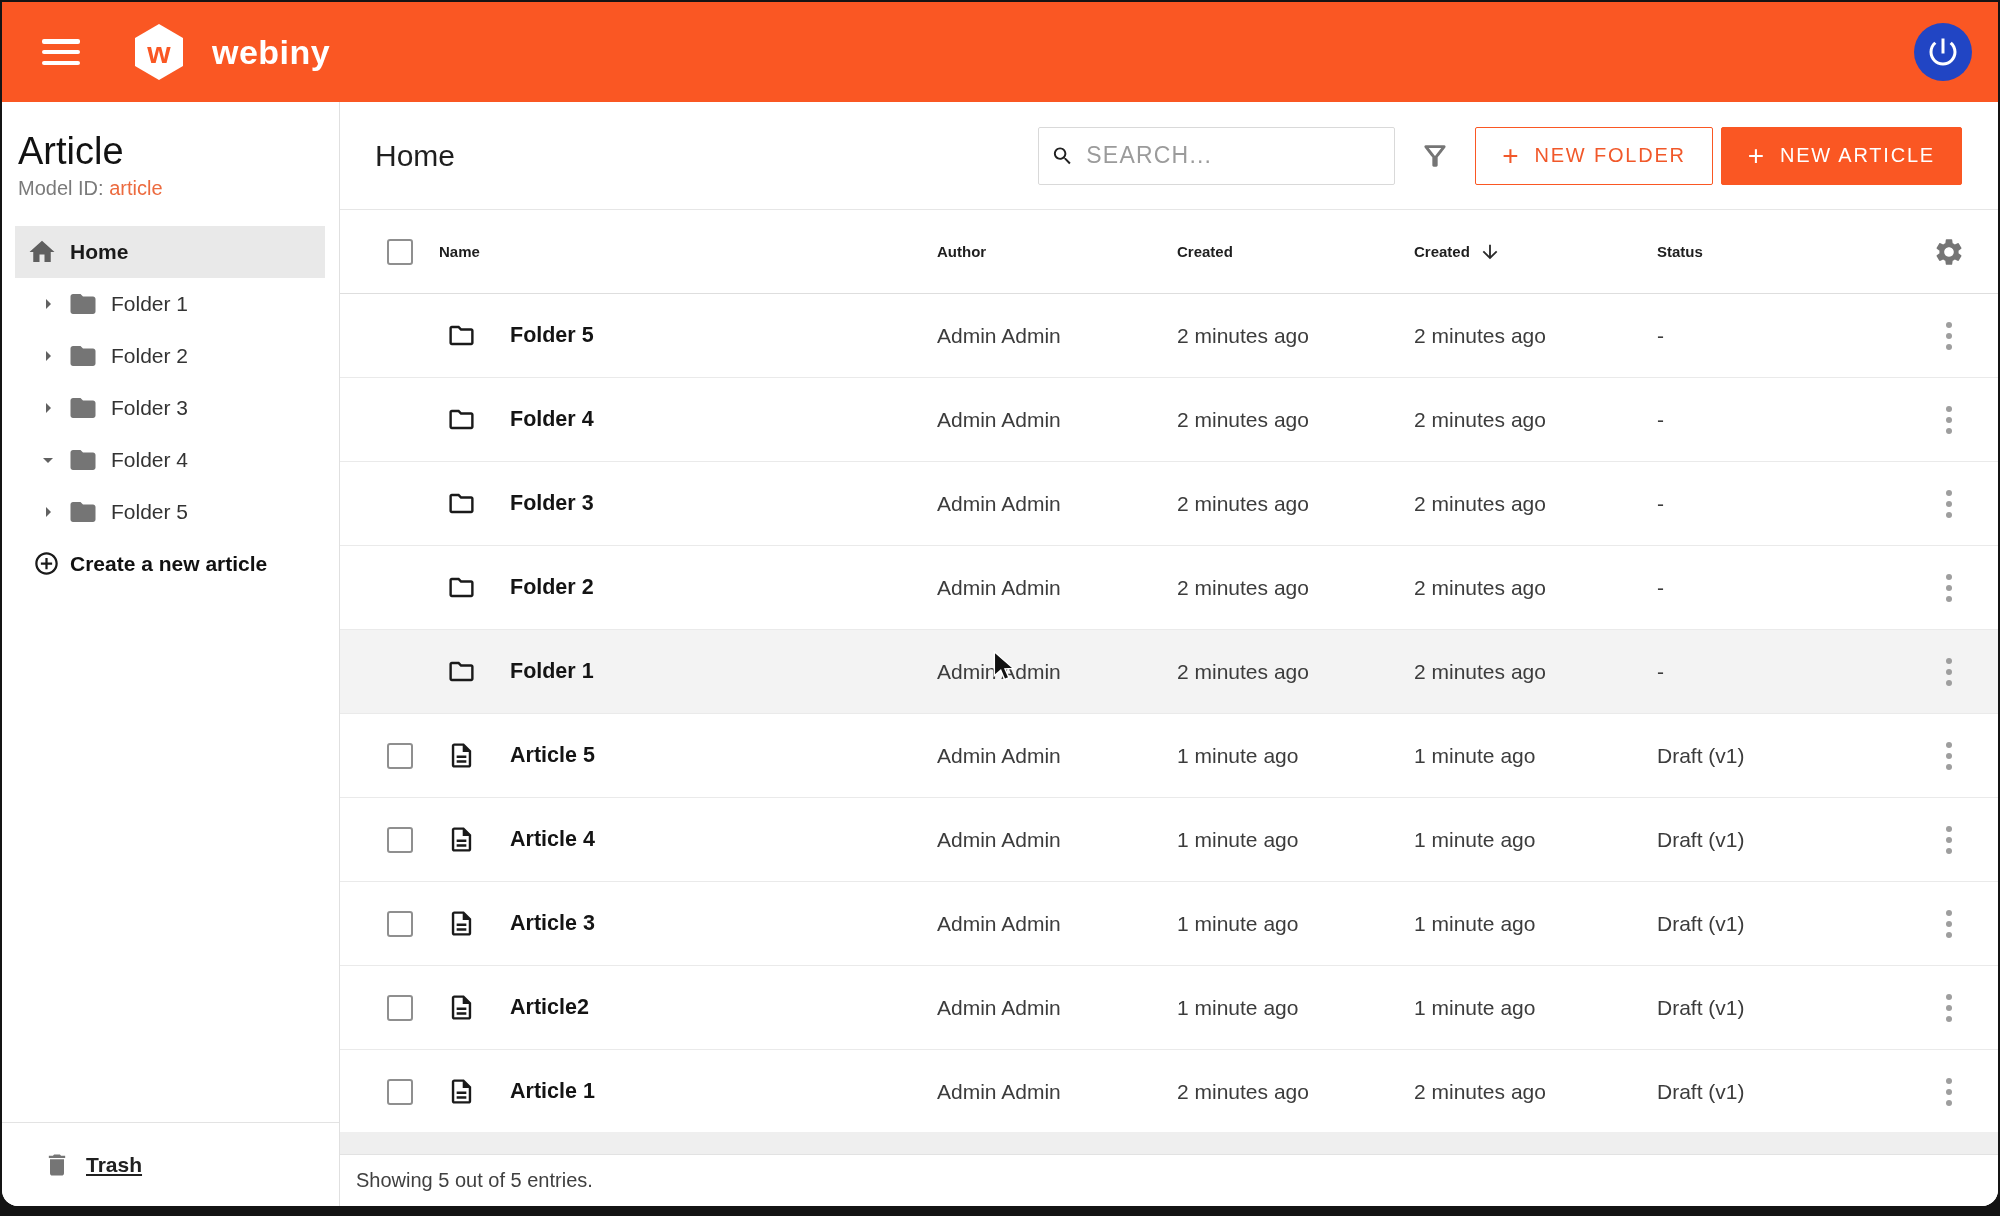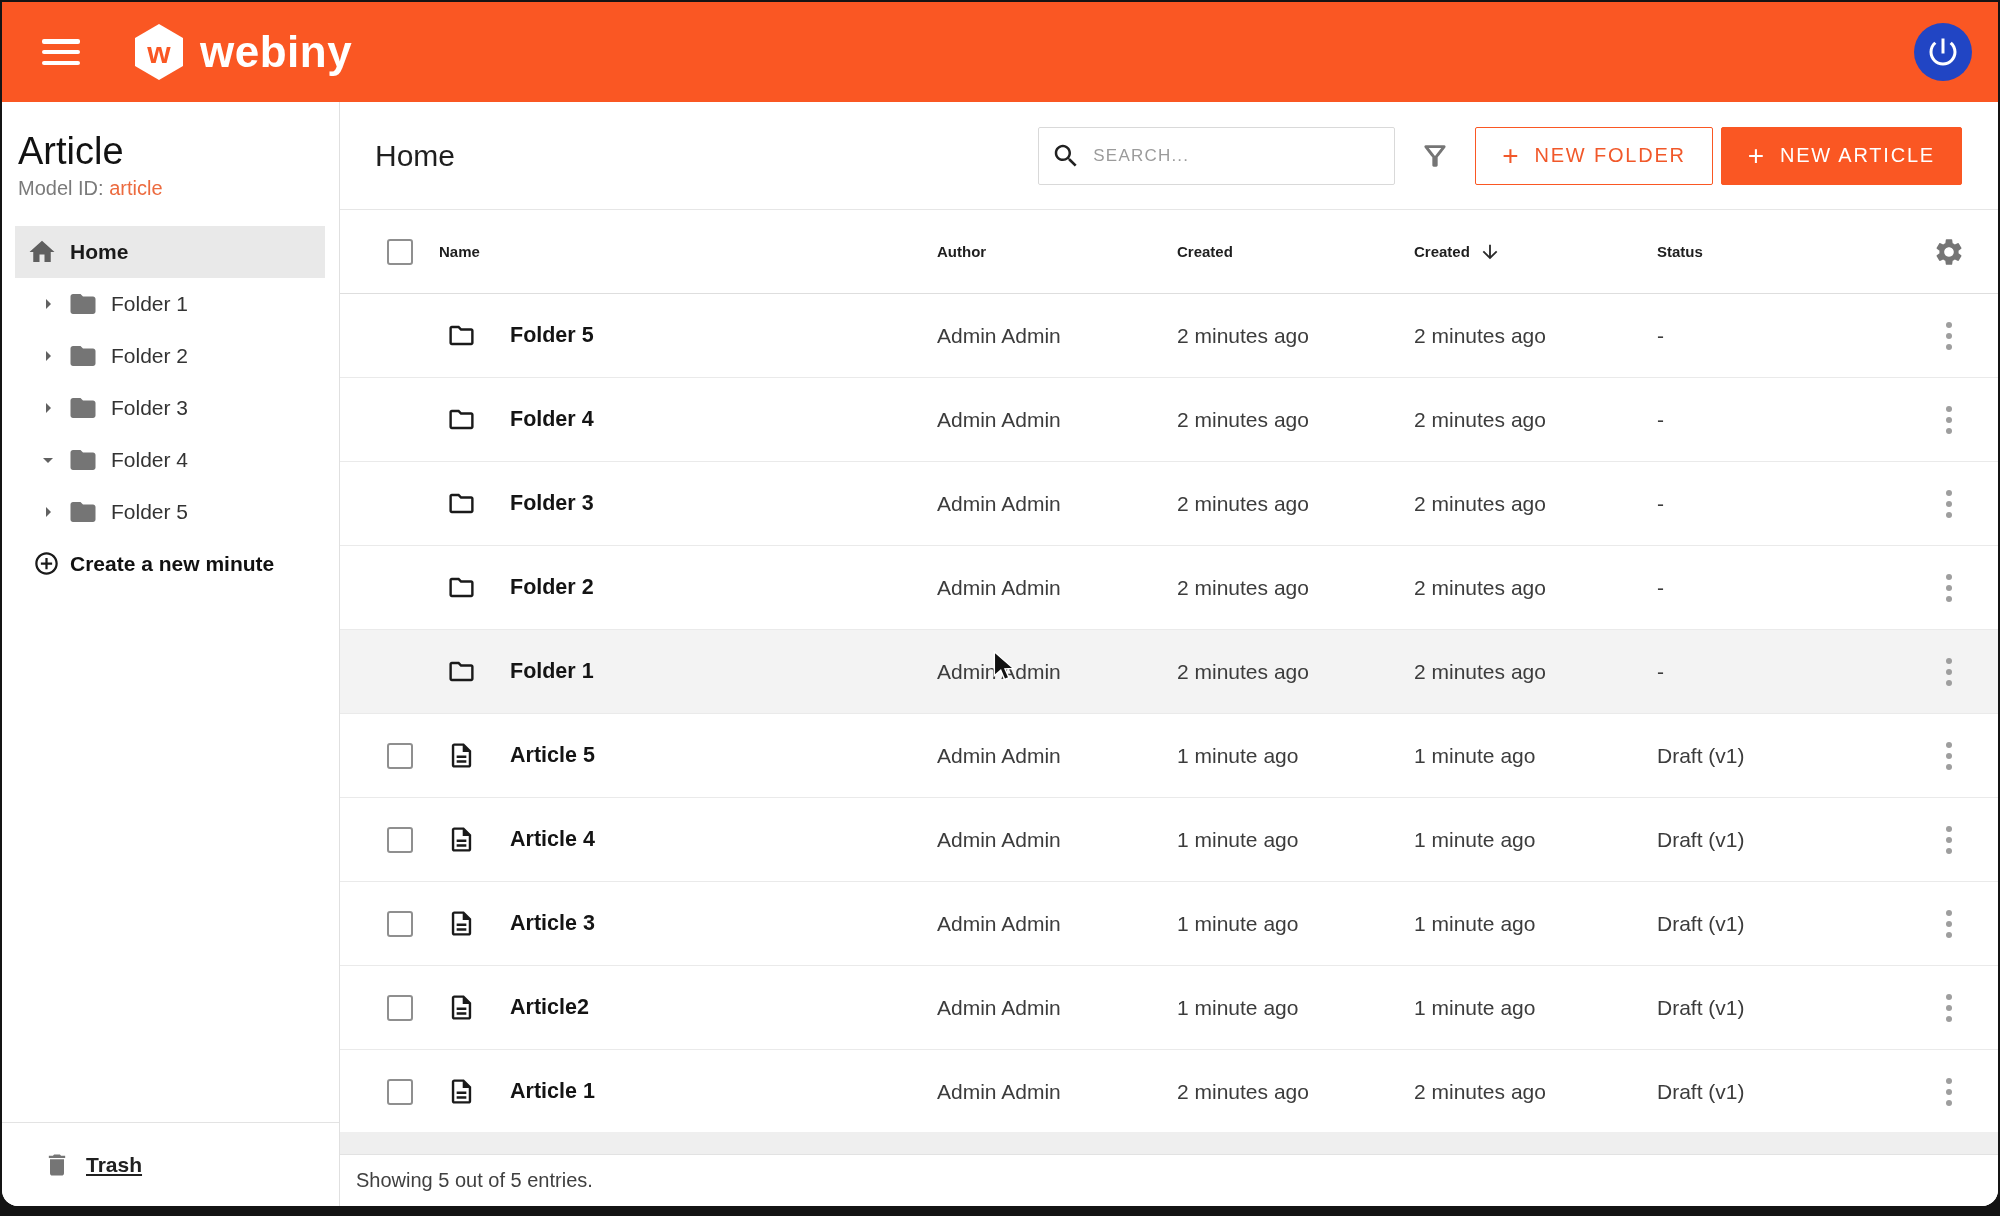--- a/index.html
+++ b/index.html
@@ -10,21 +10,21 @@
     display:flex; flex-direction:column; }
 
   
   .topbar { height:100px; background:#fa5723; display:flex; align-items:center; flex:none; }
   .hamburger { width:38px; height:26px; margin-left:40px; display:flex; flex-direction:column;
     justify-content:space-between; cursor:pointer; }
   .hamburger i { display:block; height:4.5px; background:#fff; border-radius:2px; }
   .brand { display:flex; align-items:center; margin-left:52px; }
   .hex { width:54px; height:58px; position:relative; }
   .hex svg { display:block; }
-  .wordmark { color:#fff; font-size:44px; font-weight:bold; letter-spacing:.5px; margin-left:14px; }
+  .wordmark { color:#fff; font-size:34px; font-weight:bold; letter-spacing:.5px; margin-left:26px; }
   .avatar { margin-left:auto; margin-right:26px; width:58px; height:58px; border-radius:50%;
     background:#2145c4; display:flex; align-items:center; justify-content:center; cursor:pointer; }
 
   
   .content { flex:1; display:flex; min-height:0;border-radius:11px; }
   .sidebar { width:338px; flex:none; border-right:1px solid #e0e0e0; display:flex;
     flex-direction:column; background:#fff; }
   .main { flex:1; display:flex; flex-direction:column; min-width:0; }
 
   
@@ -47,21 +47,21 @@
     padding-left:41px; cursor:pointer; }
   .trash-row .label { font-size:21px; font-weight:bold; color:#202020; margin-left:15px;text-decoration:underline; }
 
   
   .main-header { height:108px; flex:none; border-bottom:1px solid #e6e6e6; display:flex;
     align-items:center; padding:0 36px 0 35px; }
   .page-title { font-size:30px; font-weight:500; color:#1f1f1f; }
   .controls { margin-left:auto; display:flex; align-items:center; }
   .searchbox { width:357px; height:58px; border:1px solid #d9d9d9; border-radius:2px;
     display:flex; align-items:center; padding:0 12px; background:#fff; }
-  .searchbox input { border:0; outline:0; flex:1; margin-left:12px; font-size:17px;
+  .searchbox input { border:0; outline:0; flex:1; margin-left:12px; font-size:23px;
     letter-spacing:1.2px; color:#333; font-family:inherit; background:transparent; }
   .searchbox input::placeholder { color:#9b9b9b; }
   .filter-btn { margin:0 24px; display:flex; cursor:pointer; }
   .btn { height:58px; border-radius:2px; font-size:20px; letter-spacing:1.8px;
     display:flex; align-items:center; justify-content:center; cursor:pointer;
     font-family:inherit; padding:0 26px; }
   .btn .plus { font-size:28px; font-weight:400; margin-right:14px; line-height:1; }
   .btn-outline { background:#fff; border:1px solid #fa5723; color:#f1582a; margin-right:8px; }
   .btn-solid { background:#fa5723; border:1px solid #fa5723; color:#fff; }
 
@@ -202,21 +202,21 @@
               </svg>
     </span>
     <span class="tree-label">Folder 5</span>
   </div>
 </div>
 
       <div class="create-folder">
         <svg width="27" height="27" viewBox="0 0 24 24">
           <path fill="#1a1a1a" d="M13 7h-2v4H7v2h4v4h2v-4h4v-2h-4V7zm-1-5C6.48 2 2 6.48 2 12s4.48 10 10 10 10-4.48 10-10S17.52 2 12 2zm0 18c-4.41 0-8-3.59-8-8s3.59-8 8-8 8 3.59 8 8-3.59 8-8 8z"></path>
         </svg>
-        <span class="label">Create a new minute</span>
+        <span class="label">Create a new article</span>
       </div>
 
       <div class="side-spacer"></div>
 
       <div class="trash-row">
         <svg width="28" height="28" viewBox="0 0 24 24">
           <path fill="#757575" d="M6 19c0 1.1.9 2 2 2h8c1.1 0 2-.9 2-2V7H6v12zM19 4h-3.5l-1-1h-5l-1 1H5v2h14V4z"></path>
         </svg>
         <span class="label">Trash</span>
       </div>

